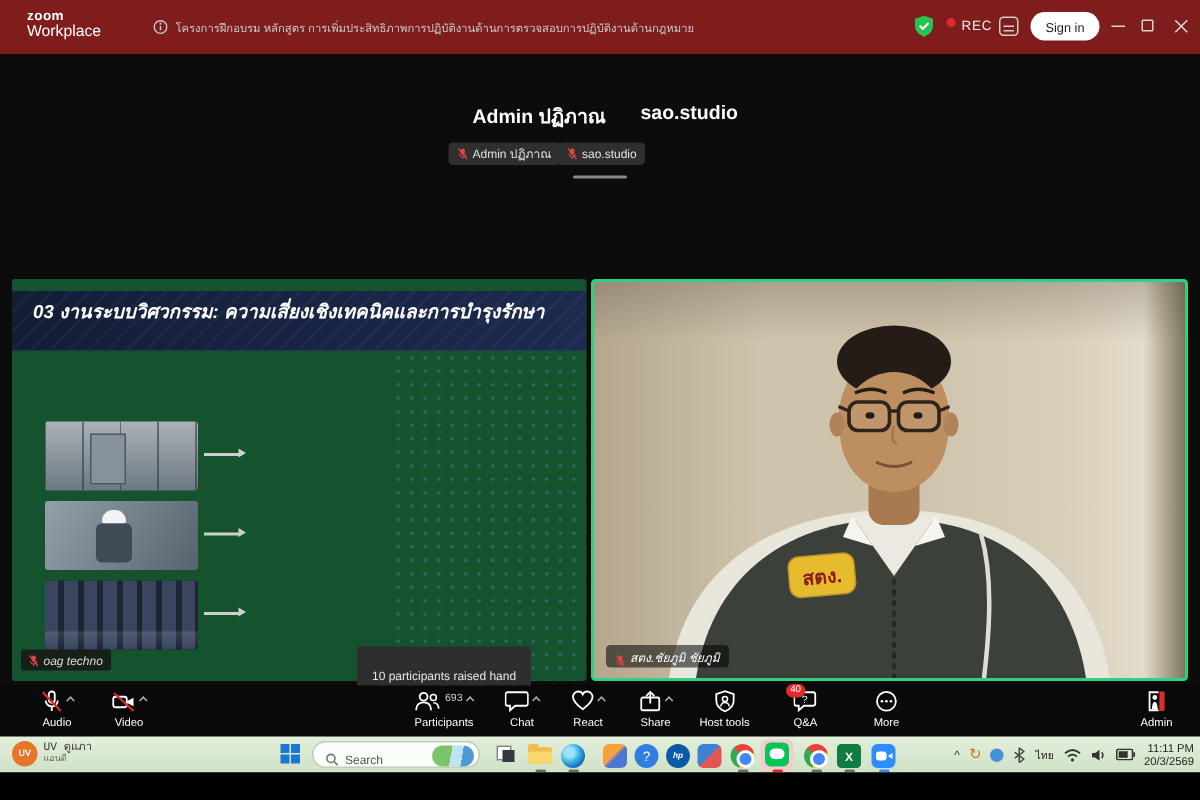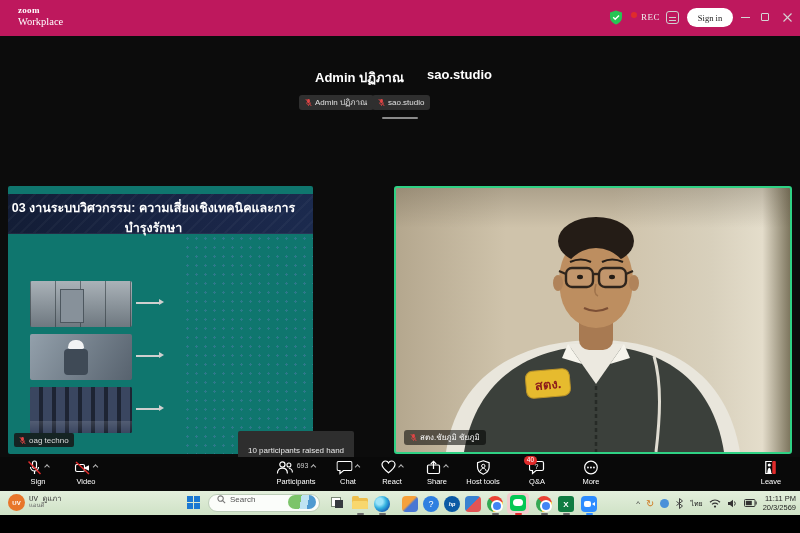--- a/index.html
+++ b/index.html
@@ -1,21 +1,21 @@
 <!DOCTYPE html>
 <html><head>
 <meta charset="utf-8">
 <style>
   * { margin:0; padding:0; box-sizing:border-box; }
   html,body { background:#000; }
   body { font-family:"Liberation Sans","DejaVu Sans",sans-serif; }
   .window { position:relative; width:800px; height:533px; background:#000; overflow:hidden; }
 
   
-  .titlebar { position:absolute; left:0; top:0; width:800px; height:36px; background:#be185d;font-family:Liberation Serif, serif; }
+  .titlebar { position:absolute; left:0; top:0; width:800px; height:36px; background:#7f1d1d; }
   .logo { position:absolute; left:18px; top:6px; color:#fff; line-height:1.1; }
   .logo .l1 { font-size:9px; font-weight:bold; letter-spacing:.3px; }
   .logo .l2 { font-size:10.5px; }
   .title-wrap { position:absolute; left:102px; top:12px; display:flex; align-items:center; gap:5px; color:#c9c9c9; }
   .title-wrap svg { flex:0 0 auto; }
   .meeting-title { font-size:7.5px; color:#c9c9c9; max-width:420px; white-space:nowrap; overflow:hidden; }
   .shield-ic { position:absolute; left:609px; top:10px; }
   .rec { position:absolute; left:631px; top:12px; display:flex; align-items:flex-start; gap:4px; }
   .rec-dot { width:6px; height:6px; border-radius:50%; background:#e02b2b; }
   .rec-label { color:#eee; font-size:9px; letter-spacing:.5px; }
@@ -30,21 +30,21 @@
   .stage { position:absolute; left:0; top:36px; width:800px; height:421px; background:#0c0c0c; }
   .speaker-name { color:#fff; font-size:13px; font-weight:bold; }
   .name1 { position:absolute; left:315px; top:31px; }
   .name2 { position:absolute; left:427px; top:31px; }
   .tagpill { position:absolute; top:59px; height:15px; display:inline-flex; align-items:center; gap:3px; background:#2f2f2f; border-radius:3px; padding:0 6px; color:#e0e0e0; font-size:8px; }
   .tag1 { left:299px; }
   .tag2 { left:372px; }
   .pager-line { position:absolute; left:382px; top:81px; width:36px; height:2px; background:#8a8a8a; border-radius:1px; }
 
   
-  .slide { position:absolute; left:8px; top:150px; width:305px; height:268px; background:#0f766e; border-radius:2px; overflow:hidden; }
+  .slide { position:absolute; left:8px; top:150px; width:383px; height:268px; background:#14532d; border-radius:2px; overflow:hidden;font-style:italic; }
   .slide-dots { position:absolute; right:0; top:30px; bottom:0; width:130px;
     background-image:radial-gradient(circle, rgba(95,125,185,.55) 1px, transparent 1.3px);
     background-size:9px 9px; opacity:.7; }
   .slide-titleband { position:absolute; left:0; top:8px; width:100%; height:40px;
     background:linear-gradient(90deg,#131d36,#1a2648 70%,#1b2a4e);
     border-bottom:1px solid rgba(255,255,255,.06); }
   .slide-titleband:before { content:""; position:absolute; inset:0;
     background:repeating-linear-gradient(135deg, rgba(255,255,255,.03) 0 2px, transparent 2px 9px); }
   .slide-title { position:absolute; left:0; right:14px; top:12px; text-align:center; color:#fff; font-size:12.5px; font-weight:bold; }
   .photo { position:absolute; left:22px; width:102px; height:46px; border-radius:2px; overflow:hidden; }
@@ -68,22 +68,22 @@
   .bullet-box p { font-size:9px; line-height:1.55; color:#eef1f5; }
   .bullet-box .bh { font-weight:bold; color:#fff; }
   .presenter-tag { position:absolute; left:6px; top:247px; height:14px; display:inline-flex; align-items:center; gap:3px;
     background:rgba(22,22,22,.85); border-radius:2px; padding:0 5px; color:#ddd; font-size:8px; }
 
   
   .video { position:absolute; left:394px; top:150px; width:398px; height:268px; border:2px solid #2fd184; border-radius:3px;
     background:linear-gradient(90deg,#b4a78e 0%,#cfc3ab 28%,#cfc3ab 55%,#d8d0bc 80%,#e4ddcb 93%,#7e765f 100%); overflow:hidden; }
   .video:before { content:""; position:absolute; left:0; top:0; width:100%; height:40px; background:linear-gradient(180deg,rgba(70,60,45,.25),transparent); }
   .video svg.person { position:absolute; left:0; top:0; }
-  .video-nametag { position:absolute; left:8px; bottom:7px; height:15px; display:inline-flex; align-items:center; gap:3px;
-    background:rgba(0,0,0,.55); border-radius:3px; padding:0 6px; color:#fff; font-size:8px; }
+  .video-nametag { position:absolute; left:8px; bottom:7px; height:15px; display:inline-flex; align-items:flex-end; gap:3px;
+    background:rgba(0,0,0,.55); border-radius:3px; padding:0 6px; color:#fff; font-size:8px;font-style:italic; }
 
   
   .tooltip { position:absolute; left:238px; top:395px; height:38px; background:#2e2e2e; border-radius:2px;
     color:#e8e8e8; font-size:8px; display:flex; align-items:center; padding:0 10px; }
 
   
   .toolbar { position:absolute; left:0; top:457px; width:800px; height:34px; background:#090909; }
   .tb-item { position:absolute; top:3px; transform:translateX(-50%); display:flex; flex-direction:column; align-items:center; color:#fff; cursor:default; }
   .tb-row { display:flex; align-items:flex-start; gap:3px; height:16px; }
   .tb-label { font-size:7.5px; margin-top:1px; white-space:nowrap; }
@@ -94,21 +94,21 @@
   
   .taskbar { position:absolute; left:0; top:491px; width:800px; height:24px; background:linear-gradient(180deg,#e3efdc,#cfe2c6); }
   .tb-user { position:absolute; left:8px; top:3px; display:flex; gap:4px; align-items:center; }
   .avatar { width:17px; height:17px; border-radius:50%; background:#e8762a; color:#fff; font-size:6px; font-weight:bold; display:flex; align-items:center; justify-content:center; }
   .user-lines { line-height:1.15;font-family:Liberation Mono, monospace; }
   .user-l1 { font-size:7.5px; color:#333; }
   .user-l2 { font-size:6px; color:#666; }
   .winlogo { position:absolute; left:187px; top:5px; width:13px; height:13px; display:grid; grid-template-columns:6px 6px; grid-template-rows:6px 6px; gap:1px; }
   .winlogo i { background:#1a78d2; }
   .searchpill { position:absolute; left:208px; top:3px; width:112px; height:18px; background:#fbfdfa; border:1px solid #bccdb8; border-radius:9px;
-    display:flex; align-items:flex-start; gap:4px; padding:0 3px 0 8px; }
+    display:flex; align-items:flex-end; gap:4px; padding:0 3px 0 8px; }
   .searchpill .s-label { font-size:8px; color:#555; flex:1; }
   .weather-chip { width:28px; height:14px; border-radius:7px; background:linear-gradient(100deg,#7cc46a 0 45%,#bfe3f2 45% 70%,#4f9ad1 70%); }
   .taskview { position:absolute; left:331px; top:6px; width:12px; height:11px; }
   .taskview:before { content:""; position:absolute; left:0; top:0; width:8px; height:8px; background:#fff; border:1px solid #7c8a78; }
   .taskview:after { content:""; position:absolute; left:4px; top:3px; width:8px; height:8px; background:#35393f; }
   .folder { position:absolute; left:352px; top:7px; width:16px; height:11px; background:#eebf4d; border-radius:1.5px; }
   .folder:before { content:""; position:absolute; left:0; top:-2px; width:7px; height:3px; background:#eebf4d; border-radius:1.5px 1.5px 0 0; }
   .folder:after { content:""; position:absolute; left:0; top:3px; width:16px; height:8px; background:#f8d76d; border-radius:1.5px; }
   .ticon { position:absolute; top:5px; width:16px; height:16px; border-radius:4px; }
   .round { border-radius:50%; }
@@ -140,20 +140,28 @@
 </head>
 <body>
 
 <div class="window">
 
   <div class="titlebar">
     <div class="logo">
       <div class="l1">zoom</div>
       <div class="l2">Workplace</div>
     </div>
+    <div class="title-wrap">
+      <svg width="10" height="10" viewBox="0 0 10 10">
+        <circle cx="5" cy="5" r="4.2" fill="none" stroke="#c9c9c9" stroke-width="0.9"></circle>
+        <line x1="5" y1="4.4" x2="5" y2="7.2" stroke="#c9c9c9" stroke-width="1"></line>
+        <circle cx="5" cy="2.9" r="0.7" fill="#c9c9c9"></circle>
+      </svg>
+      <div class="meeting-title">โครงการฝึกอบรม หลักสูตร การเพิ่มประสิทธิภาพการปฏิบัติงานด้านการตรวจสอบการปฏิบัติงานด้านกฎหมาย</div>
+    </div>
     <svg class="shield-ic" width="14" height="15" viewBox="0 0 14 15">
       <path d="M7,0.5 L13,2.5 V7 C13,10.8 10.5,13 7,14.5 C3.5,13 1,10.8 1,7 V2.5 Z" fill="#27c454"></path>
       <path d="M4.2,7.2 L6.2,9.2 L10,5.4" fill="none" stroke="#fff" stroke-width="1.4"></path>
     </svg>
     <div class="rec">
       <span class="rec-dot"></span>
       <span class="rec-label">REC</span>
     </div>
     <div class="view-ic"></div>
     <div class="signin">Sign in</div>
@@ -265,21 +273,21 @@
     <div class="tb-item" style="left:38px">
       <div class="tb-row">
         <svg width="15" height="16" viewBox="0 0 15 16">
           <rect x="5.5" y="1" width="4" height="7.5" rx="2" fill="none" stroke="#fff" stroke-width="1.2"></rect>
           <path d="M3.5,7 a4,4 0 0 0 8,0" fill="none" stroke="#fff" stroke-width="1.2"></path>
           <line x1="7.5" y1="11" x2="7.5" y2="14" stroke="#fff" stroke-width="1.2"></line>
           <line x1="1.5" y1="1.5" x2="13.5" y2="14" stroke="#e02b2b" stroke-width="1.5"></line>
         </svg>
         <span class="chev"></span>
       </div>
-      <span class="tb-label">Sign</span>
+      <span class="tb-label">Audio</span>
     </div>
 
     <div class="tb-item" style="left:86px">
       <div class="tb-row">
         <svg width="16" height="16" viewBox="0 0 16 16">
           <rect x="1" y="4.5" width="9" height="7" rx="1.5" fill="none" stroke="#fff" stroke-width="1.2"></rect>
           <path d="M10,7.5 L14.5,5.2 V10.8 L10,8.5 Z" fill="#fff"></path>
           <line x1="1.5" y1="2" x2="14.5" y2="14" stroke="#e02b2b" stroke-width="1.5"></line>
         </svg>
         <span class="chev"></span>
@@ -369,21 +377,21 @@
 
     <div class="tb-item" style="left:771px">
       <div class="tb-row">
         <svg width="16" height="15" viewBox="0 0 16 15">
           <path d="M9,1.5 H3 V13.5 H9" fill="none" stroke="#fff" stroke-width="1.2"></path>
           <rect x="9.5" y="1" width="3.5" height="13" rx="0.8" fill="#e02b2b"></rect>
           <circle cx="6.5" cy="5" r="1.6" fill="#fff"></circle>
           <path d="M4.5,13 C4.7,9.8 5.4,7.8 6.5,7.8 C7.6,7.8 8.3,9.8 8.5,13" fill="#fff"></path>
         </svg>
       </div>
-      <span class="tb-label">Leave</span>
+      <span class="tb-label">Admin</span>
     </div>
   </div>
 
   <div class="taskbar">
     <div class="tb-user">
       <div class="avatar">UV</div>
       <div class="user-lines">
         <div class="user-l1">UV ดูแภา</div>
         <div class="user-l2">แอนดี</div>
       </div>

